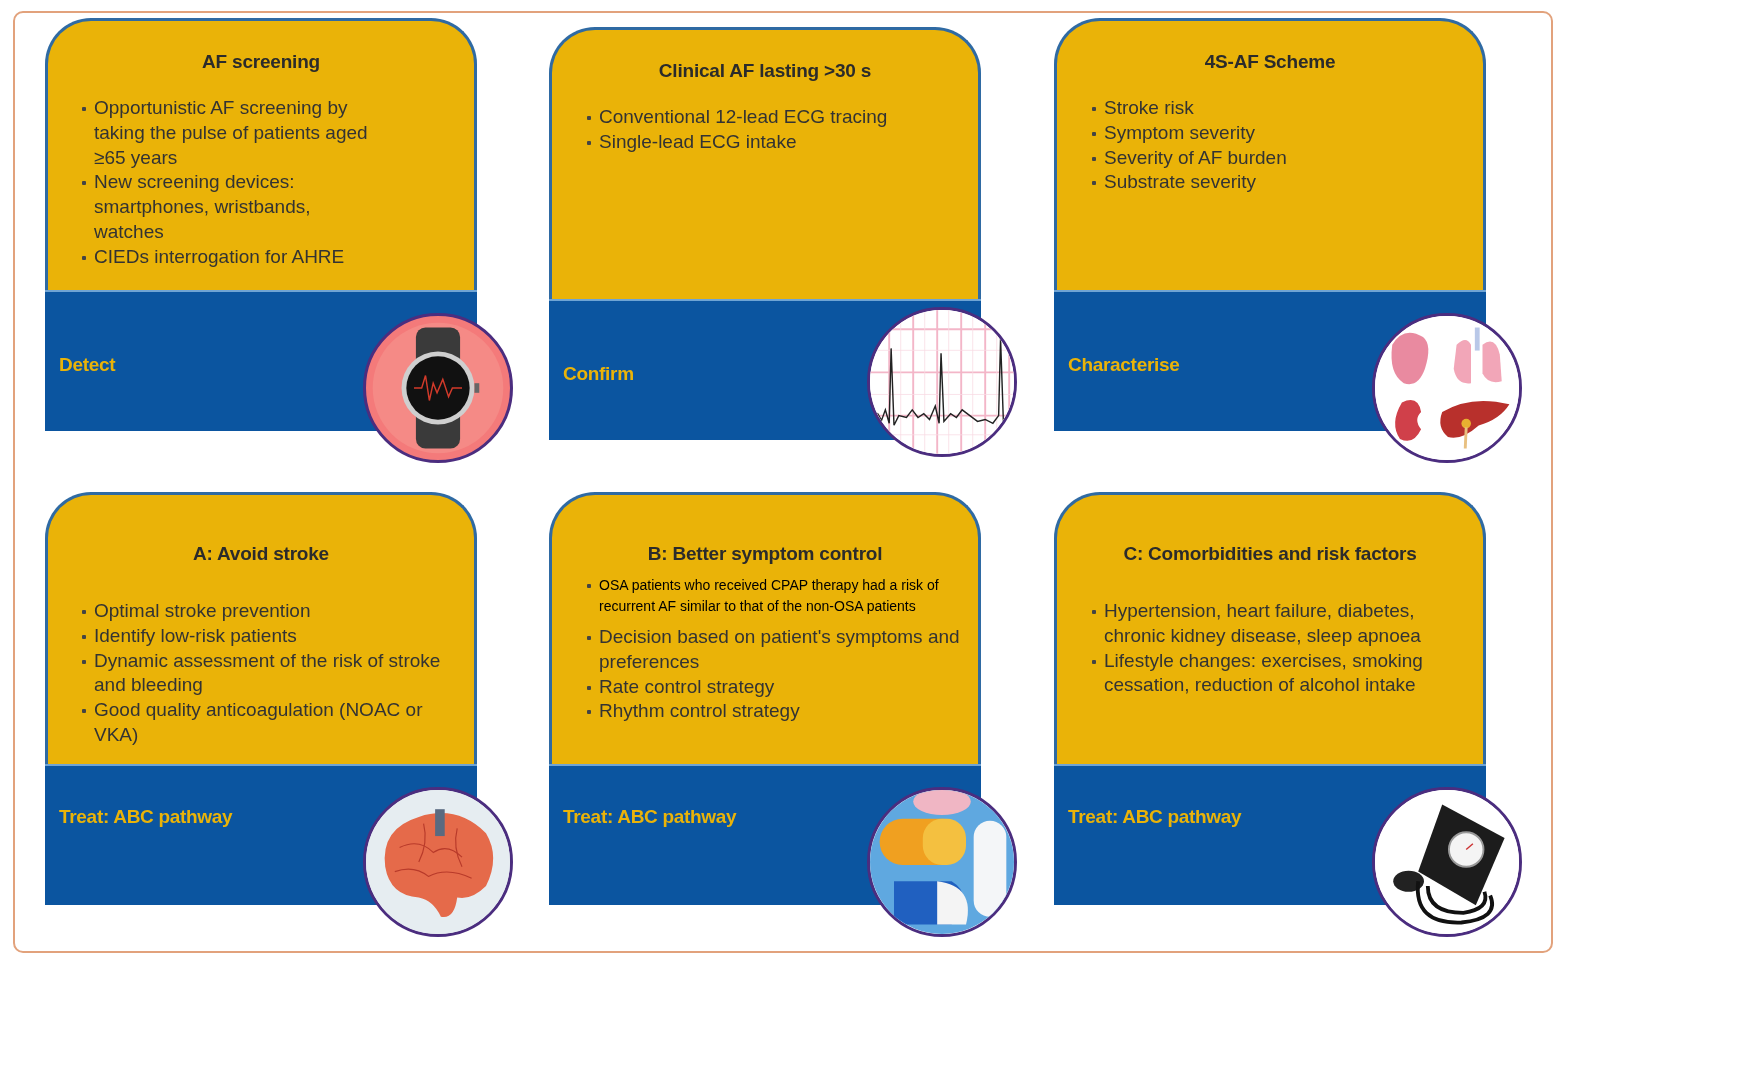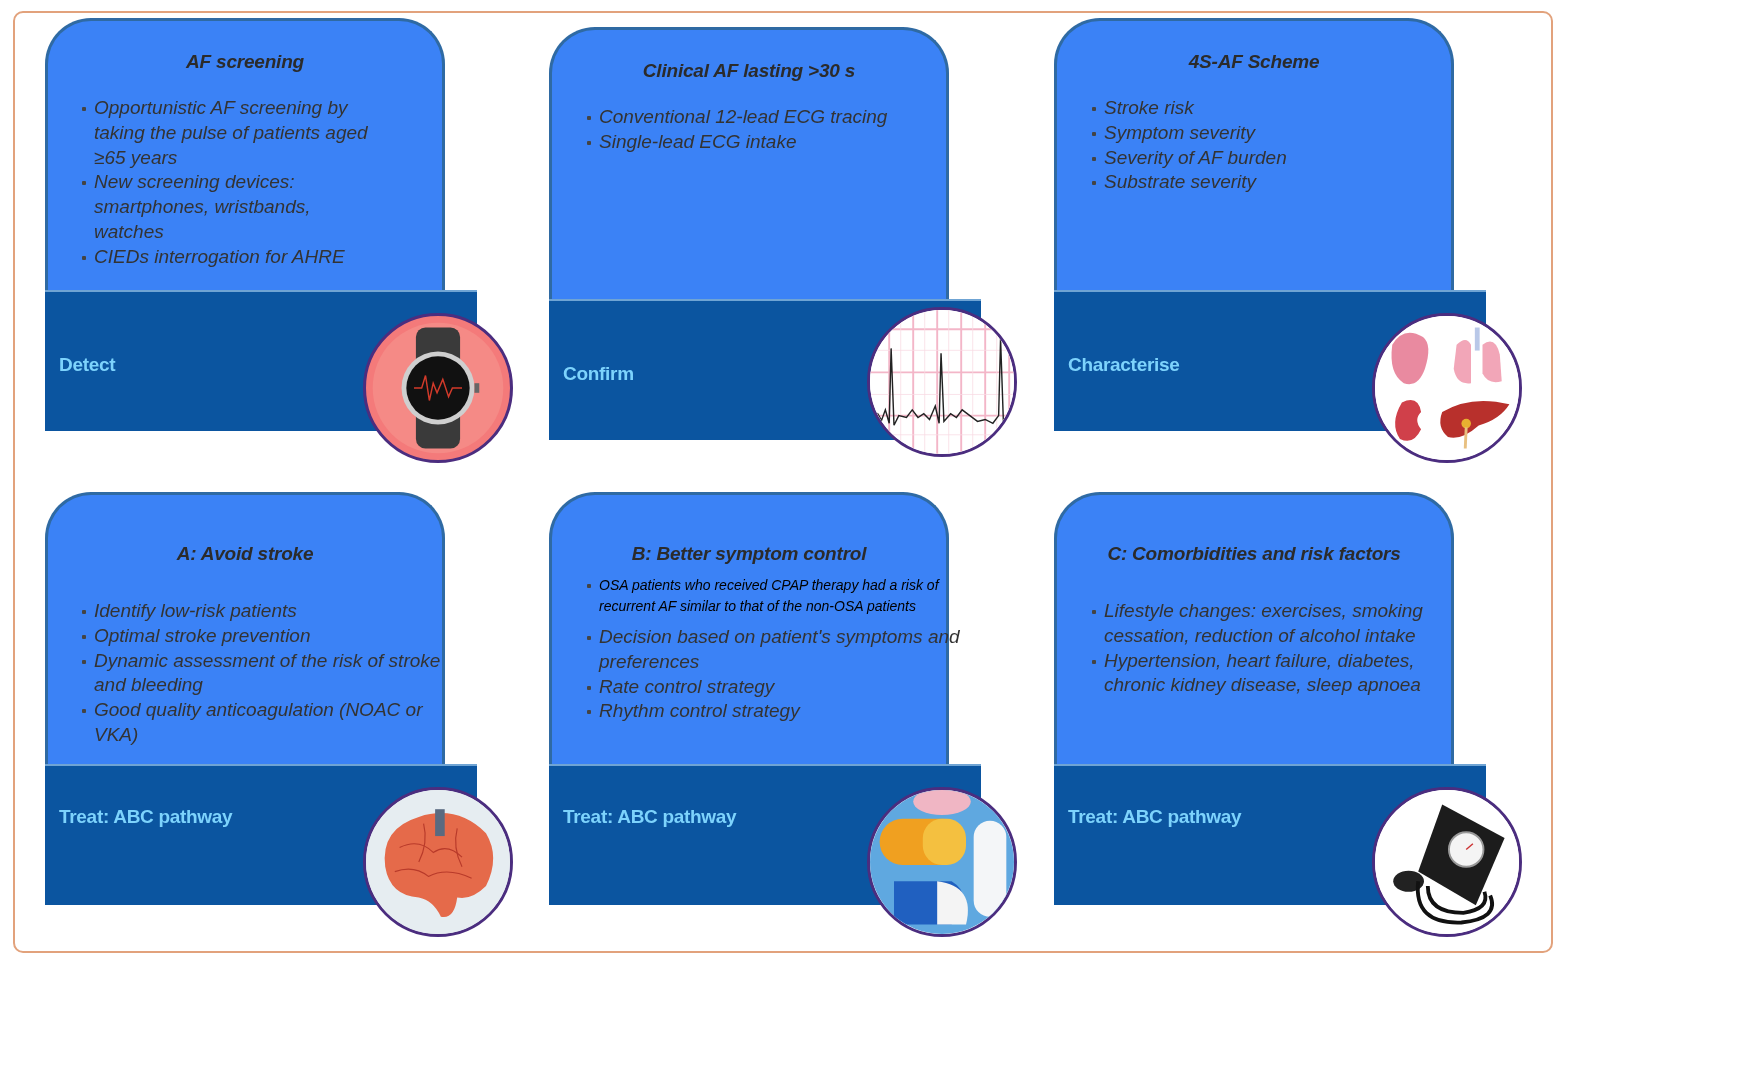--- a/index.html
+++ b/index.html
@@ -8,42 +8,42 @@
 
   .frame {
     position: absolute; left: 13px; top: 11px; width: 1540px; height: 942px;
     border: 2px solid #e2a27c; border-radius: 10px; background: #fff;
   }
 
   .card {
     position: absolute; width: 432px; height: 413px;
   }
   .card-body {
-    position: absolute; left: 0; top: 0; width: 400px; height: 276px;
+    position: absolute; left: 0; top: 0; width: 432px; height: 276px;
     border: 3px solid #2f6aa3; border-bottom: none;
-    border-radius: 46px 46px 0 0; background: #3b82f6; font-style: italic;
+    border-radius: 46px 46px 0 0; background: #eab308;
   }
   .card-title {
     position: absolute; left: 0; right: 0; text-align: center;
     font-weight: bold; font-size: 19px; color: #2b2b2b; letter-spacing: -0.2px;
   }
   .bullets { position: absolute; list-style: none; font-size: 19px; line-height: 24.8px; color: #333; }
   .bullets li { position: relative; padding-left: 14px; }
   .bullets li::before {
     content: ""; position: absolute; left: 2px; top: 11px; width: 4px; height: 4px; background: #444; border-radius: 1px;
   }
   .bullets li.alt { font-size: 14px; line-height: 21px; color: #000; font-family: "Liberation Sans", sans-serif; padding-left: 14px; margin-bottom: 8px; }
   .bullets li.alt::before { top: 9px; }
 
   .band {
     position: absolute; left: 0; top: 272px; width: 432px; height: 141px;
     background: #0b55a0; border-top: 2px solid #6fa4d4;
   }
   .band-label {
-    position: absolute; left: 14px; font-weight: bold; font-size: 19px; color: #7dd3fc; letter-spacing: -0.3px;
+    position: absolute; left: 14px; font-weight: bold; font-size: 19px; color: #eab308; letter-spacing: -0.3px;
   }
 
   .badge {
     position: absolute; width: 150px; height: 150px; border-radius: 50%;
     border: 3px solid #4b2d7f; overflow: hidden; background: #fff;
   }
   .badge svg { width: 100%; height: 100%; display: block; }
 </style>
 </head>
 <body>
@@ -139,22 +139,22 @@
       <circle cx="95" cy="112" r="5" fill="#e8b030"></circle>
       <line x1="95" y1="116" x2="94" y2="138" stroke="#e8c080" stroke-width="3"></line>
     </svg>
   </div>
 </div>
 
 <div class="card" style="left:45px; top:492px;border-radius:16px;">
   <div class="card-body">
     <div class="card-title" style="top:48px;">A: Avoid stroke</div>
     <ul class="bullets" style="left:32px; top:104px; width:370px;">
+      <li>Optimal stroke prevention</li>
       <li>Identify low-risk patients</li>
-      <li>Optimal stroke prevention</li>
       <li>Dynamic assessment of the risk of stroke and bleeding</li>
       <li>Good quality anticoagulation (NOAC or VKA)</li>
     </ul>
   </div>
   <div class="band">
     <div class="band-label" style="top:40px;">Treat: ABC pathway</div>
   </div>
   <div class="badge" style="left:318px; top:295px; background:#e8eef2;">
     <svg viewBox="0 0 150 150">
       <rect width="150" height="150" fill="#e6edf1"></rect>
@@ -193,22 +193,22 @@
       <path d="M25 95 L85 95 Q110 110 85 140 L25 140Z" fill="#2060c0"></path>
       <path d="M70 95 Q110 100 100 140 L70 140Z" fill="#f4f4f4"></path>
     </svg>
   </div>
 </div>
 
 <div class="card" style="left:1054px; top:492px;">
   <div class="card-body">
     <div class="card-title" style="top:48px;">C: Comorbidities and risk factors</div>
     <ul class="bullets" style="left:33px; top:104px; width:370px;">
+      <li>Hypertension, heart failure, diabetes, chronic kidney disease, sleep apnoea</li>
       <li>Lifestyle changes: exercises, smoking cessation, reduction of alcohol intake</li>
-      <li>Hypertension, heart failure, diabetes, chronic kidney disease, sleep apnoea</li>
     </ul>
   </div>
   <div class="band">
     <div class="band-label" style="top:40px;">Treat: ABC pathway</div>
   </div>
   <div class="badge" style="left:318px; top:295px;">
     <svg viewBox="0 0 150 150">
       <rect width="150" height="150" fill="#fff"></rect>
       <path d="M70 15 L135 50 L105 120 L45 85Z" fill="#1c1c1c"></path>
       <circle cx="95" cy="62" r="18" fill="#f4f4f4" stroke="#999" stroke-width="2"></circle>

